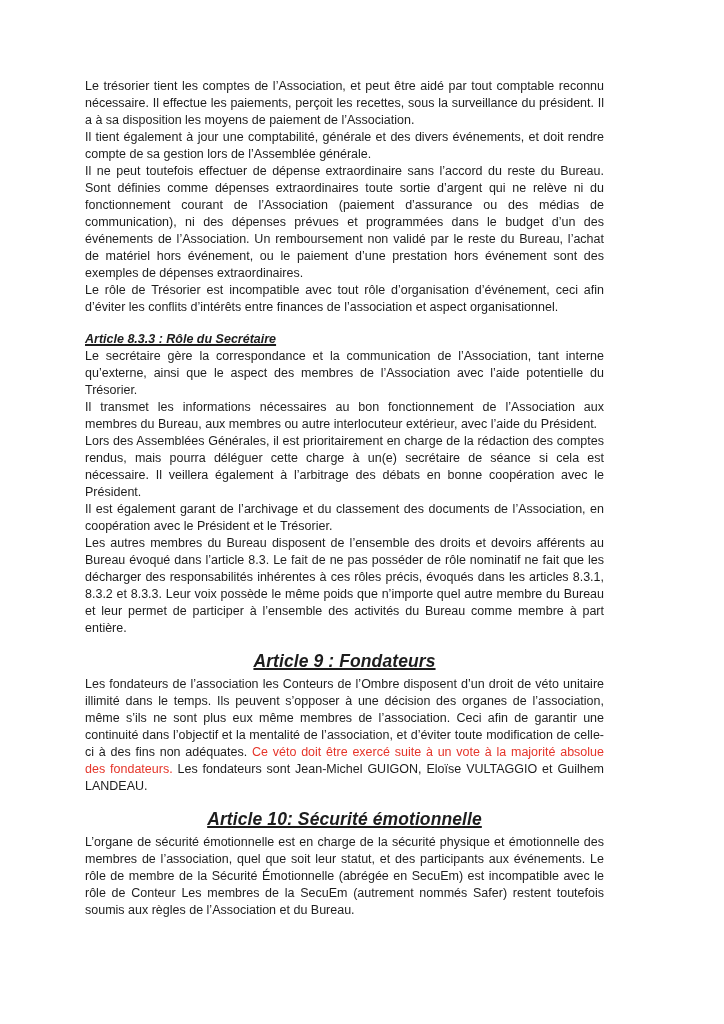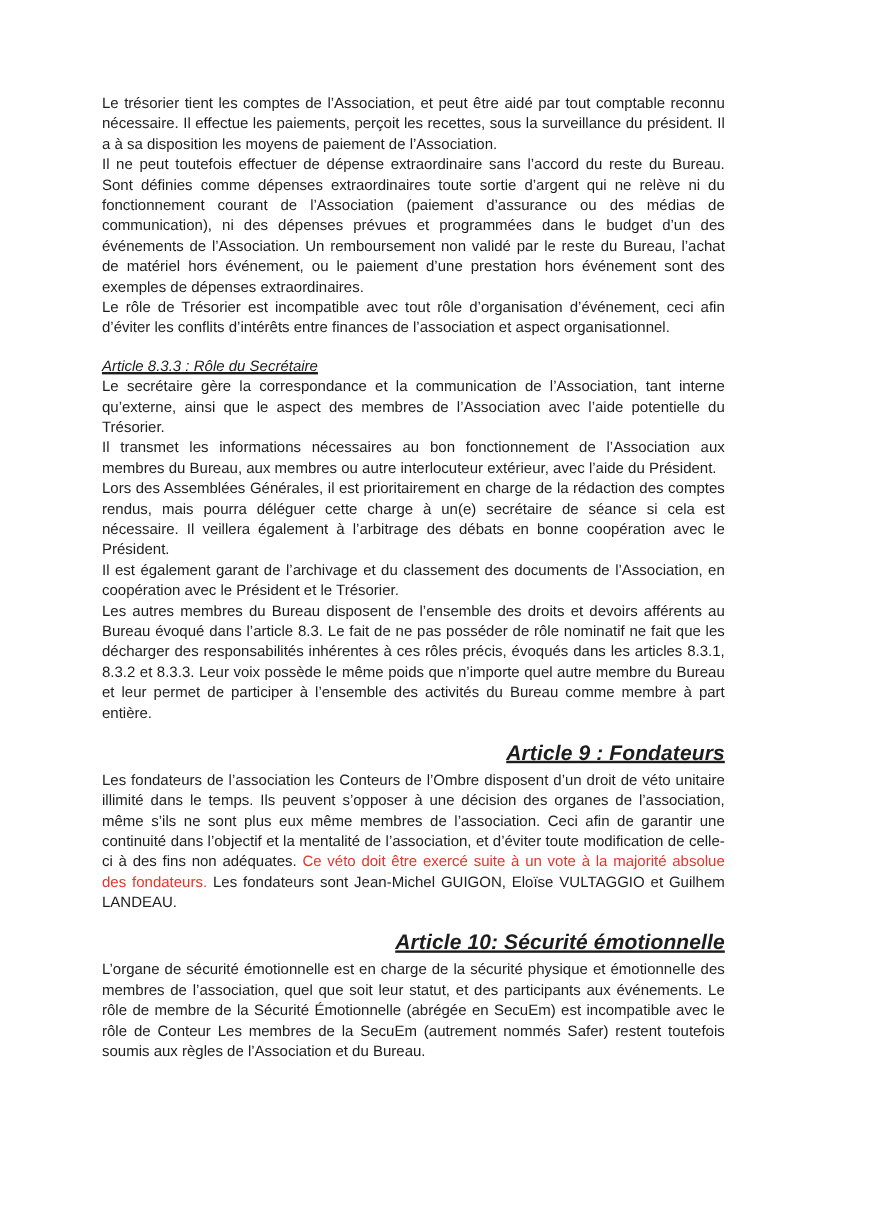--- a/index.html
+++ b/index.html
@@ -15,50 +15,51 @@
     line-height:17px;
     color:#1d1d1d;
     overflow:hidden;
   }
   .doc p{
     margin:0;
     text-align:justify;
   }
   .h-small{
     display:block;
-    font-weight:normal;
+    font-weight:bold;
     font-style:italic;
     text-decoration:underline;
     text-decoration-thickness:1.5px;
     font-size:12.5px;
     line-height:17px;
     margin:15px 0 0 0;
     text-align:left;
   }
   .h-big{
     display:block;
     font-weight:bold;
     font-style:italic;
     text-decoration:underline;
     text-decoration-thickness:2px;
     font-size:17.5px;
     line-height:23px;
     margin:13px 0 3px 0;
-    text-align:right;
+    text-align:center;
     letter-spacing:0.1px;
   }
   .red{color:#e5352a;}
 </style>
 </head>
 <body>
 
 <div class="page">
   <div class="doc">
 
     <p>Le trésorier tient les comptes de l’Association, et peut être aidé par tout comptable reconnu nécessaire. Il effectue les paiements, perçoit les recettes, sous la surveillance du président. Il a à sa disposition les moyens de paiement de l’Association.</p>
+    <p>Il tient également à jour une comptabilité, générale et des divers événements, et doit rendre compte de sa gestion lors de l’Assemblée générale.</p>
     <p>Il ne peut toutefois effectuer de dépense extraordinaire sans l’accord du reste du Bureau. Sont définies comme dépenses extraordinaires toute sortie d’argent qui ne relève ni du fonctionnement courant de l’Association (paiement d’assurance ou des médias de communication), ni des dépenses prévues et programmées dans le budget d’un des événements de l’Association. Un remboursement non validé par le reste du Bureau, l’achat de matériel hors événement, ou le paiement d’une prestation hors événement sont des exemples de dépenses extraordinaires.</p>
     <p>Le rôle de Trésorier est incompatible avec tout rôle d’organisation d’événement, ceci afin d’éviter les conflits d’intérêts entre finances de l’association et aspect organisationnel.</p>
 
     <span class="h-small">Article 8.3.3 : Rôle du Secrétaire </span>
     <p>Le secrétaire gère la correspondance et la communication de l’Association, tant interne qu’externe, ainsi que le aspect des membres de l’Association avec l’aide potentielle du Trésorier.</p>
     <p>Il transmet les informations nécessaires au bon fonctionnement de l’Association aux  membres du Bureau, aux membres ou autre interlocuteur extérieur, avec l’aide du Président.</p>
     <p>Lors des Assemblées Générales, il est prioritairement en charge de la rédaction des comptes rendus, mais pourra déléguer cette charge à un(e) secrétaire de séance si cela est nécessaire. Il veillera également à l’arbitrage des débats en bonne coopération avec le Président.</p>
     <p>Il est également garant de l’archivage et du classement des documents de l’Association, en coopération avec le Président et le Trésorier.</p>
 
     <p>Les autres membres du Bureau disposent de l’ensemble des droits et devoirs afférents au Bureau évoqué dans l’article 8.3. Le fait de ne pas posséder de rôle nominatif ne fait que les décharger des responsabilités inhérentes à ces rôles précis, évoqués dans les articles 8.3.1, 8.3.2 et 8.3.3. Leur voix possède le même poids que n’importe quel autre membre du Bureau et leur permet de participer à l’ensemble des activités du Bureau comme membre à part entière.</p>

